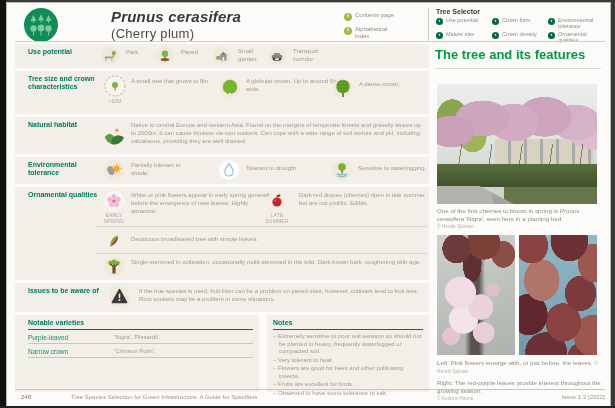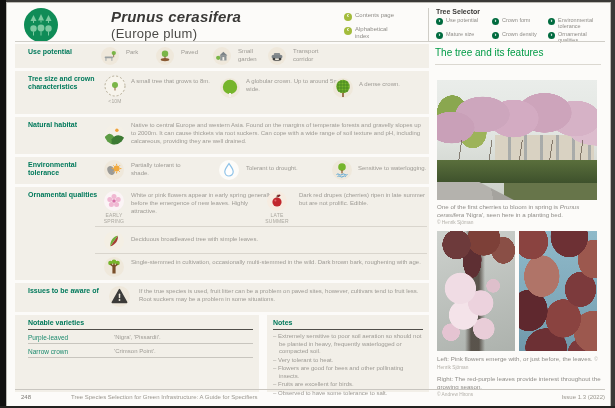--- a/index.html
+++ b/index.html
@@ -68,21 +68,21 @@
   .panel.notes .p-title { margin:4px 6px 0 6px; }
   .v-row { position:relative; height:14px; margin:0 6px 0 13px; border-bottom:1px solid #c8c5be; }
   .v-name { position:absolute; left:0; top:4px; font-size:6.5px; color:#1c8a6e; }
   .v-val  { position:absolute; left:86px; top:4px; font-size:6px; color:#9d9a94; }
   .notes-list { list-style:none; margin:3px 5px 0 6px; }
   .notes-list li { font-size:6px; color:#9d9a94; line-height:1.25; padding-left:6px;
                    text-indent:-6px; margin-bottom:1px; }
 
   
   .right-col { position:absolute; left:428px; top:44px; width:166px; }
-  .feat-title { font-size:10px; font-weight:normal; color:#009b46; padding-bottom:6px;
+  .feat-title { font-size:13px; font-weight:bold; color:#009b46; padding-bottom:6px;
                 border-bottom:1px solid #dbd8d1; }
   .photo { position:relative; overflow:hidden; }
   .photo i { display:block; position:absolute; }
   .ph1 { width:160px; height:120px; margin:15px 0 0 2px;
          background:linear-gradient(#eaedea, #e1e5e1 45%, #d6dad4 70%, #cbcfc8 100%); }
   .ph1 .building { right:2%; top:46%; width:62%; height:26%; background:#d9d2c2;
       background-image:repeating-linear-gradient(90deg, transparent 0 13px, rgba(110,125,140,.45) 13px 16px); }
   .ph1 .greens { left:0; top:6%; width:32%; height:54%;
       background:radial-gradient(ellipse 50% 45% at 30% 40%, #8aa74f 0 60%, transparent 61%),
                  radial-gradient(ellipse 45% 40% at 70% 70%, #9db35a 0 60%, transparent 61%); }
@@ -166,21 +166,21 @@
       <circle cx="18" cy="21" r="3.4"></circle>
       <circle cx="25.5" cy="21.5" r="3.2"></circle>
       <rect x="10" y="24.5" width="1" height="4"></rect>
       <rect x="17.5" y="24.3" width="1" height="4.2"></rect>
       <rect x="25" y="24.5" width="1" height="4"></rect>
     </g>
   </svg>
 
   <div class="title-block">
     <div class="title">Prunus cerasifera</div>
-    <div class="subtitle">(Europe plum)</div>
+    <div class="subtitle">(Cherry plum)</div>
   </div>
 
   <div class="nav-item" style="left:337px; top:9px;">
     <span class="circ back"></span>
     <span class="nav-label">Contents page</span>
   </div>
   <div class="nav-item" style="left:337px; top:23px;">
     <span class="circ back"></span>
     <span class="nav-label">Alphabetical index</span>
   </div>

